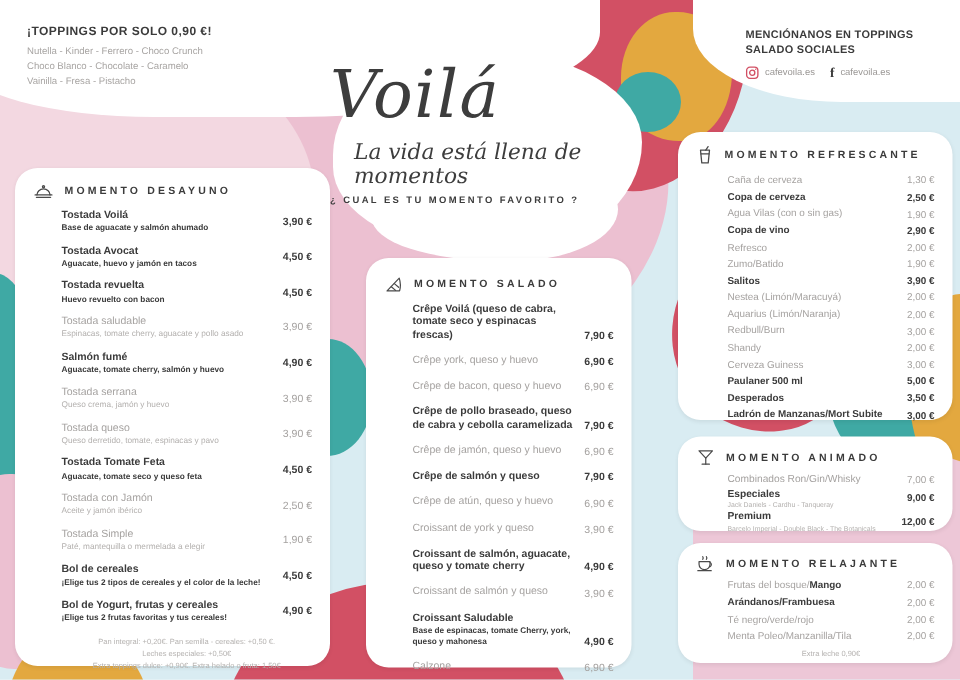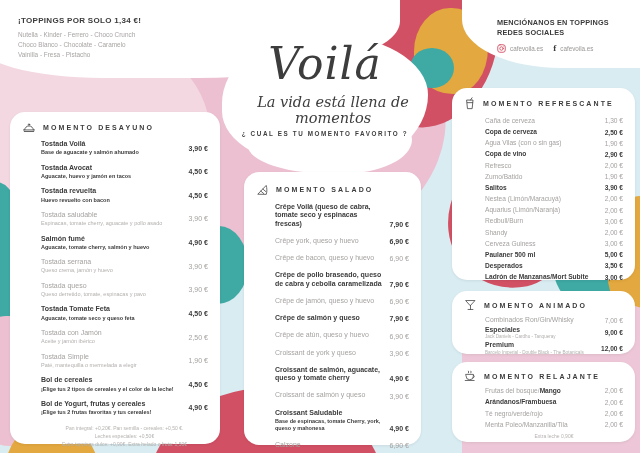--- a/index.html
+++ b/index.html
@@ -34,21 +34,21 @@
   .toppings-title { font-size:8px; font-weight:bold; color:#3b3b3b; letter-spacing:.3px; margin-bottom:5px; }
   .toppings-line { font-size:6.4px; color:#a8a5a3; line-height:1.55; }
 
   .social { position:absolute; left:497px; top:18px; z-index:6; width:130px; }
   .social-title { font-size:7.3px; font-weight:bold; color:#3b3b3b; line-height:1.35; letter-spacing:.2px; }
   .social-row { display:flex; align-items:center; gap:4px; margin-top:6px; }
   .social-handle { font-size:6.3px; color:#9a9795; }
   .fb-glyph { font-family:"Liberation Serif", serif; font-weight:bold; font-size:9px; color:#3a3a3a; line-height:1; }
 
   
-  .logo-wrap { position:absolute; left:220px; top:42px; width:210px; z-index:6; text-align:center; }
+  .logo-wrap { position:absolute; left:220px; top:42px; width:210px; z-index:6; text-align:left; }
   .logo-script { font-family:"DejaVu Serif", serif; font-style:italic; font-size:44px; color:#3d3d3d; line-height:1; letter-spacing:1px; }
   .logo-sub { display:inline-block; margin-top:4px; padding:3px 4px; border-top:1px solid #3d3d3d; border-bottom:1px solid #3d3d3d; font-size:8px; font-weight:bold; letter-spacing:4px; color:#3d3d3d; }
   .tagline-script { font-family:"DejaVu Serif", serif; font-style:italic; font-size:14.5px; color:#3d3d3d; margin-top:9px; line-height:1.1;padding-left:16px; }
   .tagline-caps { font-size:6.3px; font-weight:bold; letter-spacing:1.6px; color:#3d3d3d; margin-top:3px; }
 
   
   .card { position:absolute; background:#ffffff; border-radius:15px; z-index:5; box-shadow:0 1px 3px rgba(0,0,0,.07); }
   .card-desayuno { left:10px;  top:112px; width:210px; height:332px; padding:10px 12px 6px; }
   .card-salado   { left:244px; top:172px; width:177px; height:273px; padding:11px 12px 6px; }
   .card-refresc  { left:452px; top:88px;  width:183px; height:192px; padding:9px 12px 6px; }
@@ -109,29 +109,29 @@
   <div class="blob b-teal-right"></div>
   <div class="blob b-must-right"></div>
   <div class="blob b-pink-br"></div>
   <div class="blob b-pink-bl"></div>
   <div class="blob b-rasp-bot"></div>
   <div class="blob b-must-bl"></div>
   <div class="blob b-logo-cloud1"></div>
   <div class="blob b-logo-cloud2"></div>
 
   <div class="toppings">
-    <div class="toppings-title">¡TOPPINGS POR SOLO 1,34 €!</div>
+    <div class="toppings-title">¡TOPPINGS POR SOLO 0,90 €!</div>
     <div class="toppings-line">Nutella - Kinder - Ferrero - Choco Crunch</div>
     <div class="toppings-line">Choco Blanco - Chocolate - Caramelo</div>
     <div class="toppings-line">Vainilla - Fresa - Pistacho</div>
   </div>
 
   <div class="social">
     <div class="social-title">MENCIÓNANOS EN TOPPINGS</div>
-    <div class="social-title">REDES SOCIALES</div>
+    <div class="social-title">SALADO SOCIALES</div>
     <div class="social-row">
       <span class="sec-icon">
         <svg width="9" height="9" viewBox="0 0 12 12" style="stroke:#d25064;fill:none;stroke-width:1.2">
           <rect x="1" y="1" width="10" height="10" rx="3"></rect>
           <circle cx="6" cy="6" r="2.3"></circle>
           <circle cx="9.1" cy="2.9" r="0.6" style="fill:#d25064;stroke:none"></circle>
         </svg>
       </span>
       <span class="social-handle">cafevoila.es</span>
       <span class="fb-glyph" style="margin-left:6px;">f</span>

